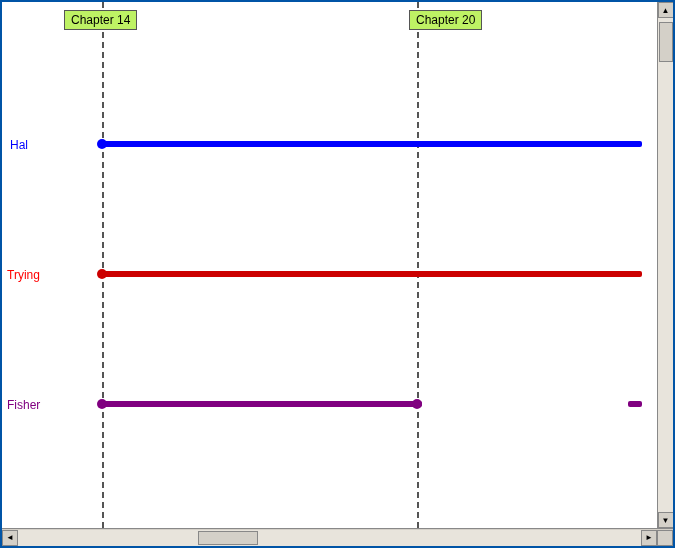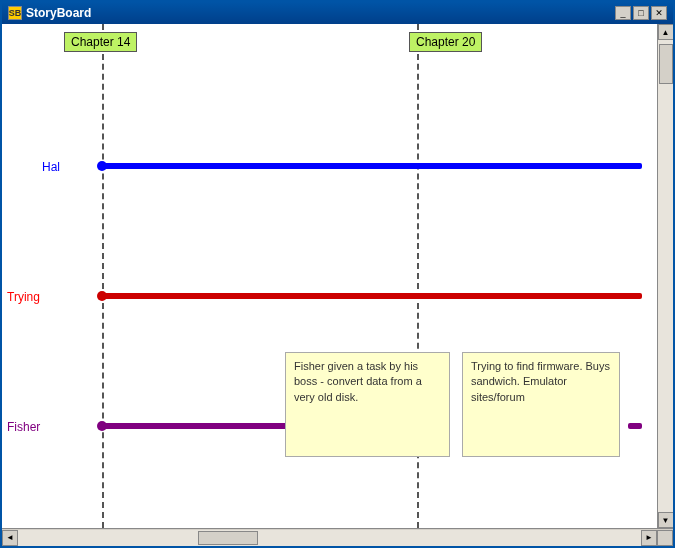--- a/index.html
+++ b/index.html
@@ -273,52 +273,39 @@
 
     .line-dot.fisher {
       background: purple;
     }
   </style>
 </head>
 <body>
 
 <div class="window">
 
-  <div class="title-bar">
-    <div class="title-bar-left">
-      <div class="title-bar-icon">
-        <span>SB</span>
-      </div>
-      <span class="title-text">StoryBoard</span>
-    </div>
-    <div class="title-bar-buttons">
-      <div class="tb-btn">_</div>
-      <div class="tb-btn">□</div>
-      <div class="tb-btn tb-btn-close">✕</div>
-    </div>
-  </div>
 
   <div class="window-content">
 
     <div class="canvas-area">
       <div class="storyboard-canvas">
 
         <div class="chapter-line" style="left: 100px;"></div>
 
         <div class="chapter-line" style="left: 415px;"></div>
 
         <div class="chapter-box" style="left: 62px;">
           <span>Chapter 14</span>
         </div>
 
         <div class="chapter-box" style="left: 407px;">
           <span>Chapter 20</span>
         </div>
 
-        <div class="char-label" style="top: 136px; left: 8px; color: blue; margin-left: 32px;">
+        <div class="char-label" style="top: 136px; left: 8px; color: blue;">
           <span>Hal</span>
         </div>
 
         <div class="story-line hal" style="top: 139px; left: 100px; width: 540px;"></div>
 
         <div class="line-dot" style="top: 142px; left: 95px; background: blue;"></div>
 
 
         <div class="char-label clunk" style="top: 266px; left: 5px; color: red;">
           <span>Trying</span>
@@ -333,27 +320,21 @@
         </div>
 
         <div class="story-line fisher" style="top: 399px; left: 100px; width: 320px;"></div>
 
         <div class="story-line fisher" style="top: 399px; left: 626px; width: 14px;"></div>
 
         <div class="line-dot fisher" style="top: 402px; left: 95px; background: purple;"></div>
 
         <div class="line-dot fisher" style="top: 402px; left: 410px; background: purple;"></div>
 
-        <div class="sticky-note" style="top: 328px; left: 283px; width: 165px; height: 105px;">
-          <span>Fisher given a task by his boss - convert data from a very old disk.</span>
-        </div>
-
-        <div class="sticky-note" style="top: 328px; left: 460px; width: 158px; height: 105px;">
-          <span>Trying to find firmware. Buys sandwich. Emulator sites/forum</span>
-        </div>
+
 
       </div>
     </div>
 
     <div class="scrollbar-v">
       <div class="scroll-btn">
         <span>▲</span>
       </div>
       <div class="scroll-track-v">
         <div class="scroll-thumb-v"></div>

